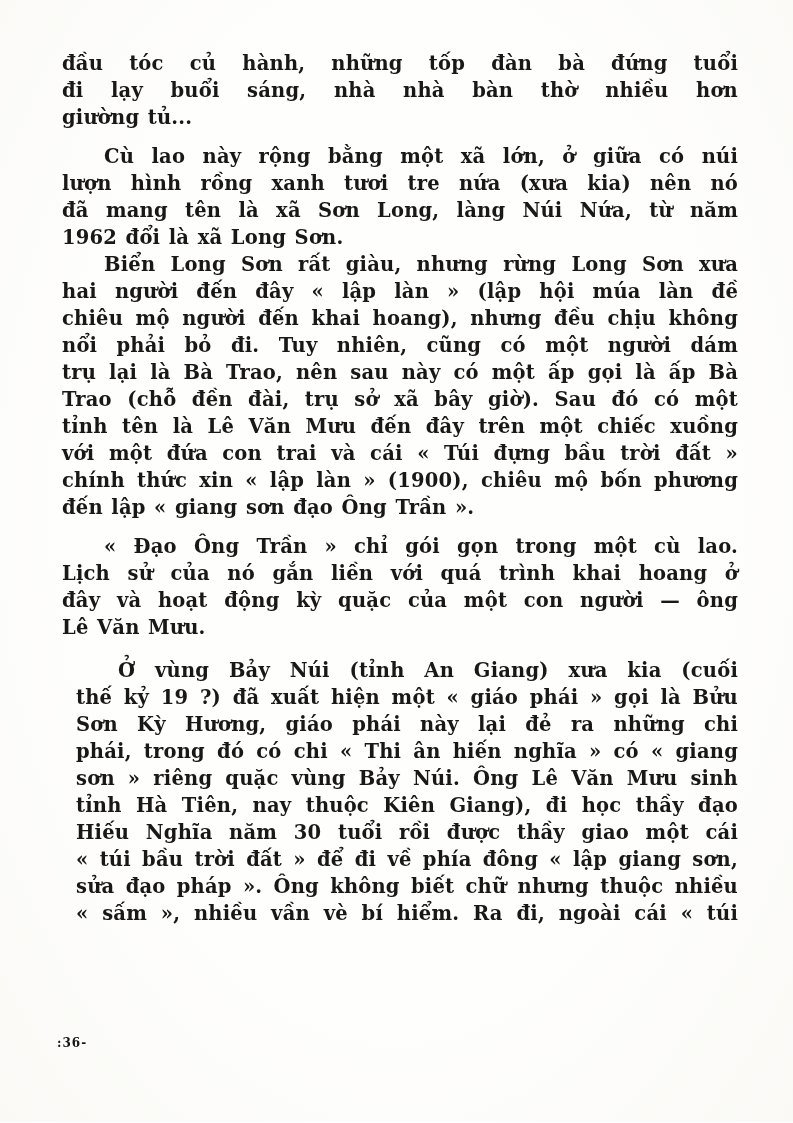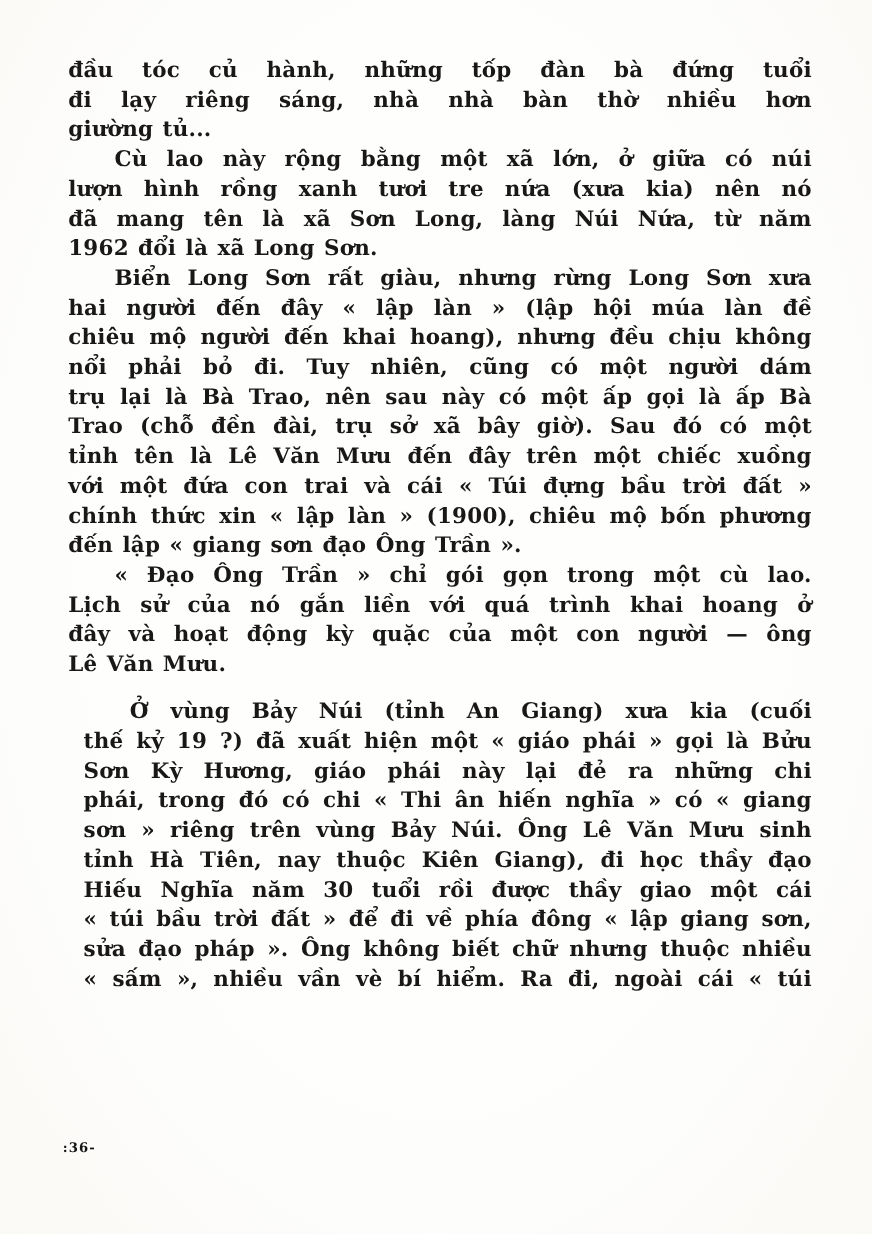--- a/index.html
+++ b/index.html
@@ -18,21 +18,21 @@
   }
   .content {
     position: absolute;
     left: 62px;
     top: 50px;
     width: 676px;
   }
   .para {
     margin: 0;
   }
-  .para + .para { }
+  .para + .para { margin-top: 12px; }
   .para.gap-sm { margin-top: 0; }
   .para.gap-lg { margin-top: 16px; margin-left: 14px; }
   .line {
     font-size: 19.5px;
     font-weight: 700;
     line-height: 27px;
     letter-spacing: 0.2px;
     word-spacing: 1.5px;
     text-align: justify;
     text-align-last: justify;
@@ -55,21 +55,21 @@
   }
 </style>
 </head>
 <body>
 
 <div class="page">
   <div class="content">
 
     <div class="para">
       <div class="line">đầu tóc củ hành, những tốp đàn bà đứng tuổi</div>
-      <div class="line">đi lạy riêng sáng, nhà nhà bàn thờ nhiều hơn</div>
+      <div class="line">đi lạy buổi sáng, nhà nhà bàn thờ nhiều hơn</div>
       <div class="line last">giường tủ...</div>
     </div>
 
     <div class="para">
       <div class="line indent">Cù lao này rộng bằng một xã lớn, ở giữa có núi</div>
       <div class="line">lượn hình rồng xanh tươi tre nứa (xưa kia) nên nó</div>
       <div class="line">đã mang tên là xã Sơn Long, làng Núi Nứa, từ năm</div>
       <div class="line last">1962 đổi là xã Long Sơn.</div>
     </div>
 
@@ -91,21 +91,21 @@
       <div class="line">Lịch sử của nó gắn liền với quá trình khai hoang ở</div>
       <div class="line">đây và hoạt động kỳ quặc của một con người — ông</div>
       <div class="line last">Lê Văn Mưu.</div>
     </div>
 
     <div class="para gap-lg">
       <div class="line indent">Ở vùng Bảy Núi (tỉnh An Giang) xưa kia (cuối</div>
       <div class="line">thế kỷ 19 ?) đã xuất hiện một « giáo phái » gọi là Bửu</div>
       <div class="line">Sơn Kỳ Hương, giáo phái này lại đẻ ra những chi</div>
       <div class="line">phái, trong đó có chi « Thi ân hiến nghĩa » có « giang</div>
-      <div class="line">sơn » riêng trên vùng Bảy Núi. Ông Lê Văn Mưu sinh</div>
+      <div class="line">sơn » riêng quặc vùng Bảy Núi. Ông Lê Văn Mưu sinh</div>
       <div class="line">tỉnh Hà Tiên, nay thuộc Kiên Giang), đi học thầy đạo</div>
       <div class="line">Hiếu Nghĩa năm 30 tuổi rồi được thầy giao một cái</div>
       <div class="line">« túi bầu trời đất » để đi về phía đông « lập giang sơn,</div>
       <div class="line">sửa đạo pháp ». Ông không biết chữ nhưng thuộc nhiều</div>
       <div class="line">« sấm », nhiều vần vè bí hiểm. Ra đi, ngoài cái « túi</div>
     </div>
 
   </div>
 
   <div class="page-number">:36-</div>

